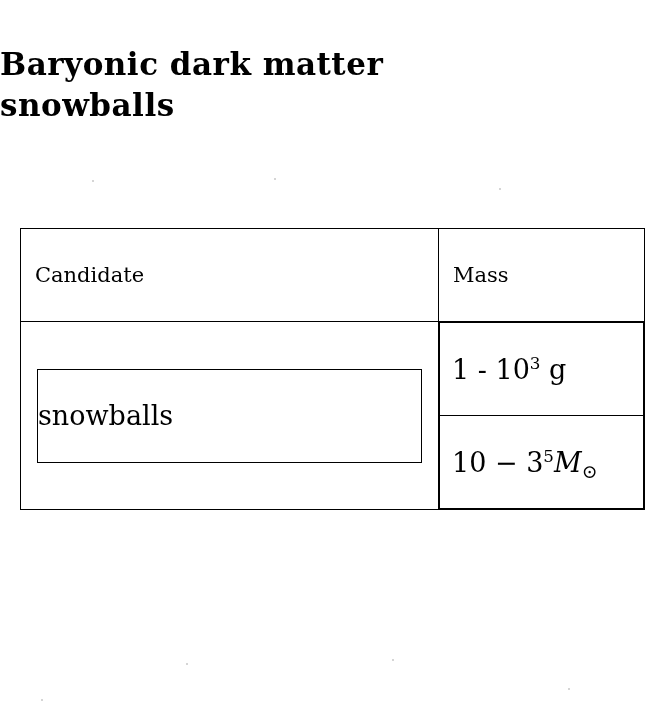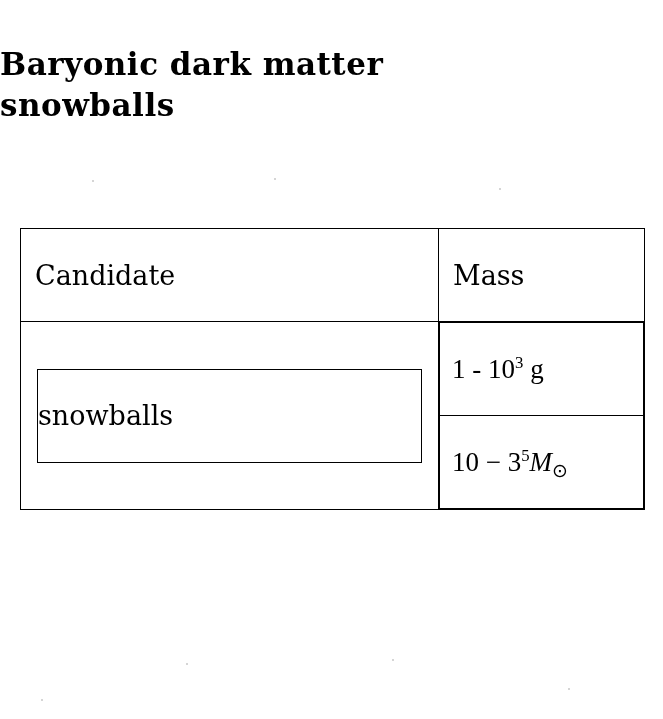--- a/index.html
+++ b/index.html
@@ -58,21 +58,21 @@
     vertical-align: middle;
     font-weight: normal;
     text-align: left;
   }
 
   .col-cand { width: 418px; }
   .col-mass { width: 206px; }
 
   .head-cell {
     height: 92px;
-    font-size: 27px;
+    font-size: 21px;
     padding-left: 14px !important;
   }
 
   
   .inner-table {
     border-collapse: collapse;
     width: 100%;
   }
   .inner-table td {
     border: none;
@@ -142,21 +142,21 @@
         <tr>
           <td style="padding:16px !important;">
             <table class="inner-table">
               <tbody>
                 <tr>
                   <td>snowballs</td>
                 </tr>
               </tbody>
             </table>
           </td>
-          <td style="padding:0 !important;font-family:Liberation Serif, serif;">
+          <td style="padding:0 !important;">
             <table class="inner-table">
               <tbody>
                 <tr>
                   <td class="mass-c"><span>1 - 10</span><sup>3</sup><span> g</span></td>
                 </tr>
                 <tr>
                   <td class="mass-c"><span>10 − 3</span><sup>5</sup><span class="mathvar">M</span><span class="sun">⊙</span></td>
                 </tr>
               </tbody>
             </table>

